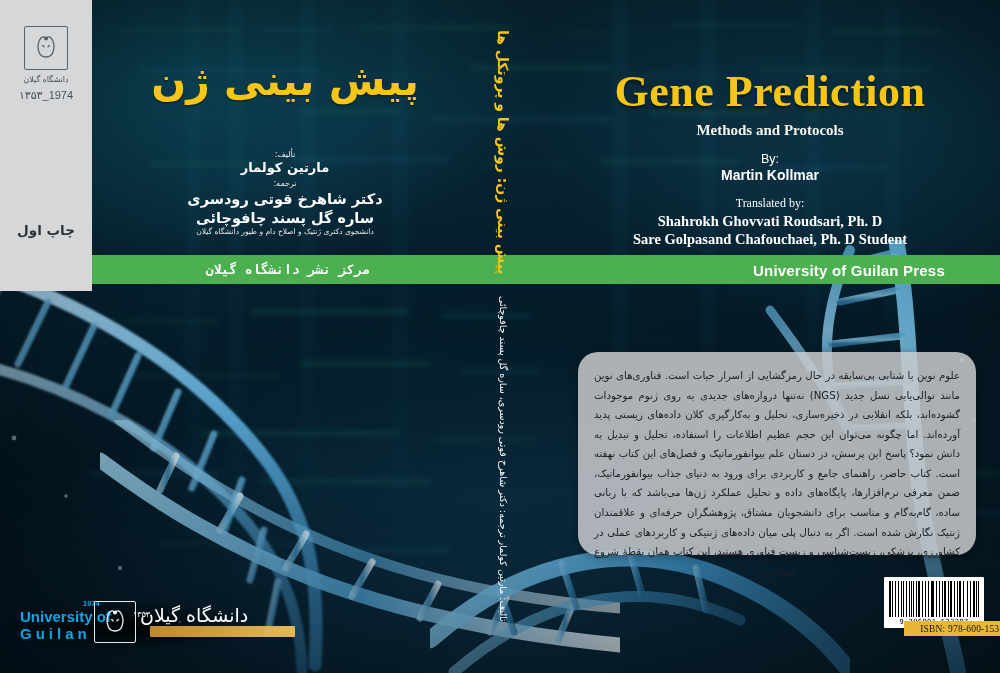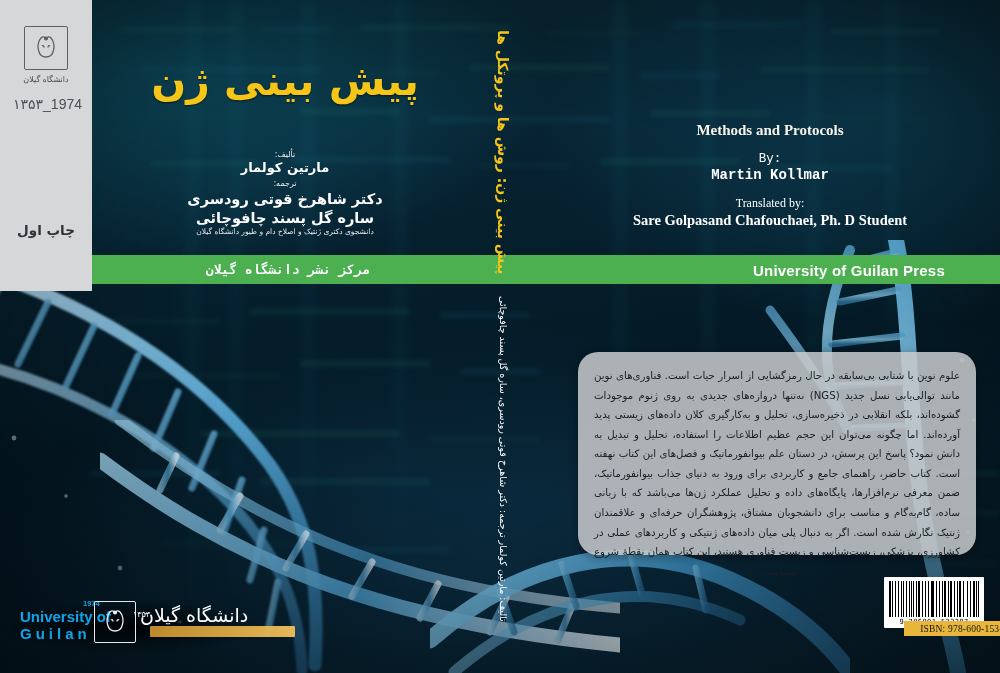--- a/index.html
+++ b/index.html
@@ -50,21 +50,21 @@
   }
   .flap-logo{
     position:absolute;left:50%;top:26px;transform:translateX(-50%);
     width:66px;text-align:center;color:#3b4146;
   }
   .flap-logo .mark{
     width:44px;height:44px;margin:0 auto;border:1.6px solid #5a6167;border-radius:2px;
     display:flex;align-items:center;justify-content:center;
   }
   .flap-logo .uni-fa{font-size:8px;margin-top:5px;letter-spacing:.3px;color:#4a5056;direction:rtl;}
-  .flap-logo .yrs{font-size:14px;margin-top:12px;color:#4a5056;letter-spacing:.5px;}
+  .flap-logo .yrs{font-size:11px;margin-top:5px;color:#4a5056;letter-spacing:.5px;}
   .flap-edition{
     position:absolute;left:0;right:0;top:222px;text-align:center;
     color:#2f3438;font-size:13.5px;font-weight:bold;direction:rtl;
     font-family:"DejaVu Sans", sans-serif;
   }
 
   
   .greenband{
     position:absolute;left:92px;right:0;top:255px;height:29px;
     background:#4caf50;
@@ -125,21 +125,21 @@
     font-family:"Liberation Serif", serif;letter-spacing:.5px;
     text-shadow:0 2px 3px rgba(0,0,0,.55);
   }
   .en-sub{
     position:absolute;left:0;right:0;top:122px;text-align:center;
     color:#f7f4ec;font-size:15px;font-weight:bold;
     font-family:"Liberation Serif", serif;
   }
   .en-byline{
     position:absolute;left:0;right:0;top:152px;text-align:center;color:#ffffff;
-    font-family:Liberation Mono, monospace;
+    font-family:Liberation Sans, sans-serif;
   }
   .en-byline .by{font-size:12.5px;}
   .en-byline .au{font-size:14px;font-weight:bold;margin-top:1px;}
   .en-trans{
     position:absolute;left:0;right:0;top:196px;text-align:center;color:#ffffff;
     font-family:"Liberation Serif", serif;
   }
   .en-trans .by{font-size:12px;}
   .en-trans .t1{font-size:14.5px;font-weight:bold;margin-top:2px;}
   .en-trans .t2{font-size:14.5px;font-weight:bold;margin-top:1px;}
@@ -413,27 +413,29 @@
       <div class="aff">دانشجوی دکتری ژنتیک و اصلاح دام و طیور دانشگاه گیلان</div>
     </div>
   </div>
 
   <div class="spine">
     <div class="spine-t">پیش بینی ژن: روش ها و پروتکل ها</div>
     <div class="spine-b">تالیف: مارتین کولمار     ترجمه: دکتر شاهرخ قوتی رودسری، ساره گل پسند چافوچائی</div>
   </div>
 
   <div class="front">
+    <div class="en-title">Gene Prediction</div>
     <div class="en-sub">Methods and Protocols</div>
     <div class="en-byline">
       <div class="by">By:</div>
       <div class="au">Martin Kollmar</div>
     </div>
     <div class="en-trans">
       <div class="by">Translated by:</div>
+      <div class="t1">Shahrokh Ghovvati Roudsari, Ph. D</div>
       <div class="t2">Sare Golpasand Chafouchaei, Ph. D Student</div>
     </div>
   </div>
 
   <div class="blurb">
     <p>علوم نوین با شتابی بی‌سابقه در حال رمزگشایی از اسرار حیات است. فناوری‌های نوین مانند توالی‌یابی نسل جدید (NGS) نه‌تنها دروازه‌های جدیدی به روی ژنوم موجودات گشوده‌اند، بلکه انقلابی در ذخیره‌سازی، تحلیل و به‌کارگیری کلان داده‌های زیستی پدید آورده‌اند. اما چگونه می‌توان این حجم عظیم اطلاعات را استفاده، تحلیل و تبدیل به دانش نمود؟ پاسخ این پرسش، در دستان علم بیوانفورماتیک و فصل‌های این کتاب نهفته است. کتاب حاضر، راهنمای جامع و کاربردی برای ورود به دنیای جذاب بیوانفورماتیک، ضمن معرفی نرم‌افزارها، پایگاه‌های داده و تحلیل عملکرد ژن‌ها می‌باشد که با زبانی ساده، گام‌به‌گام و مناسب برای دانشجویان مشتاق، پژوهشگران حرفه‌ای و علاقمندان ژنتیک نگارش شده است. اگر به دنبال پلی میان داده‌های ژنتیکی و کاربردهای عملی در کشاورزی، پزشکی، زیست‌شناسی و زیست فناوری هستید، این کتاب همان نقطهٔ شروع شماست.</p>
   </div>
 
   <div class="barcode-wrap">
     <div class="barcode">

